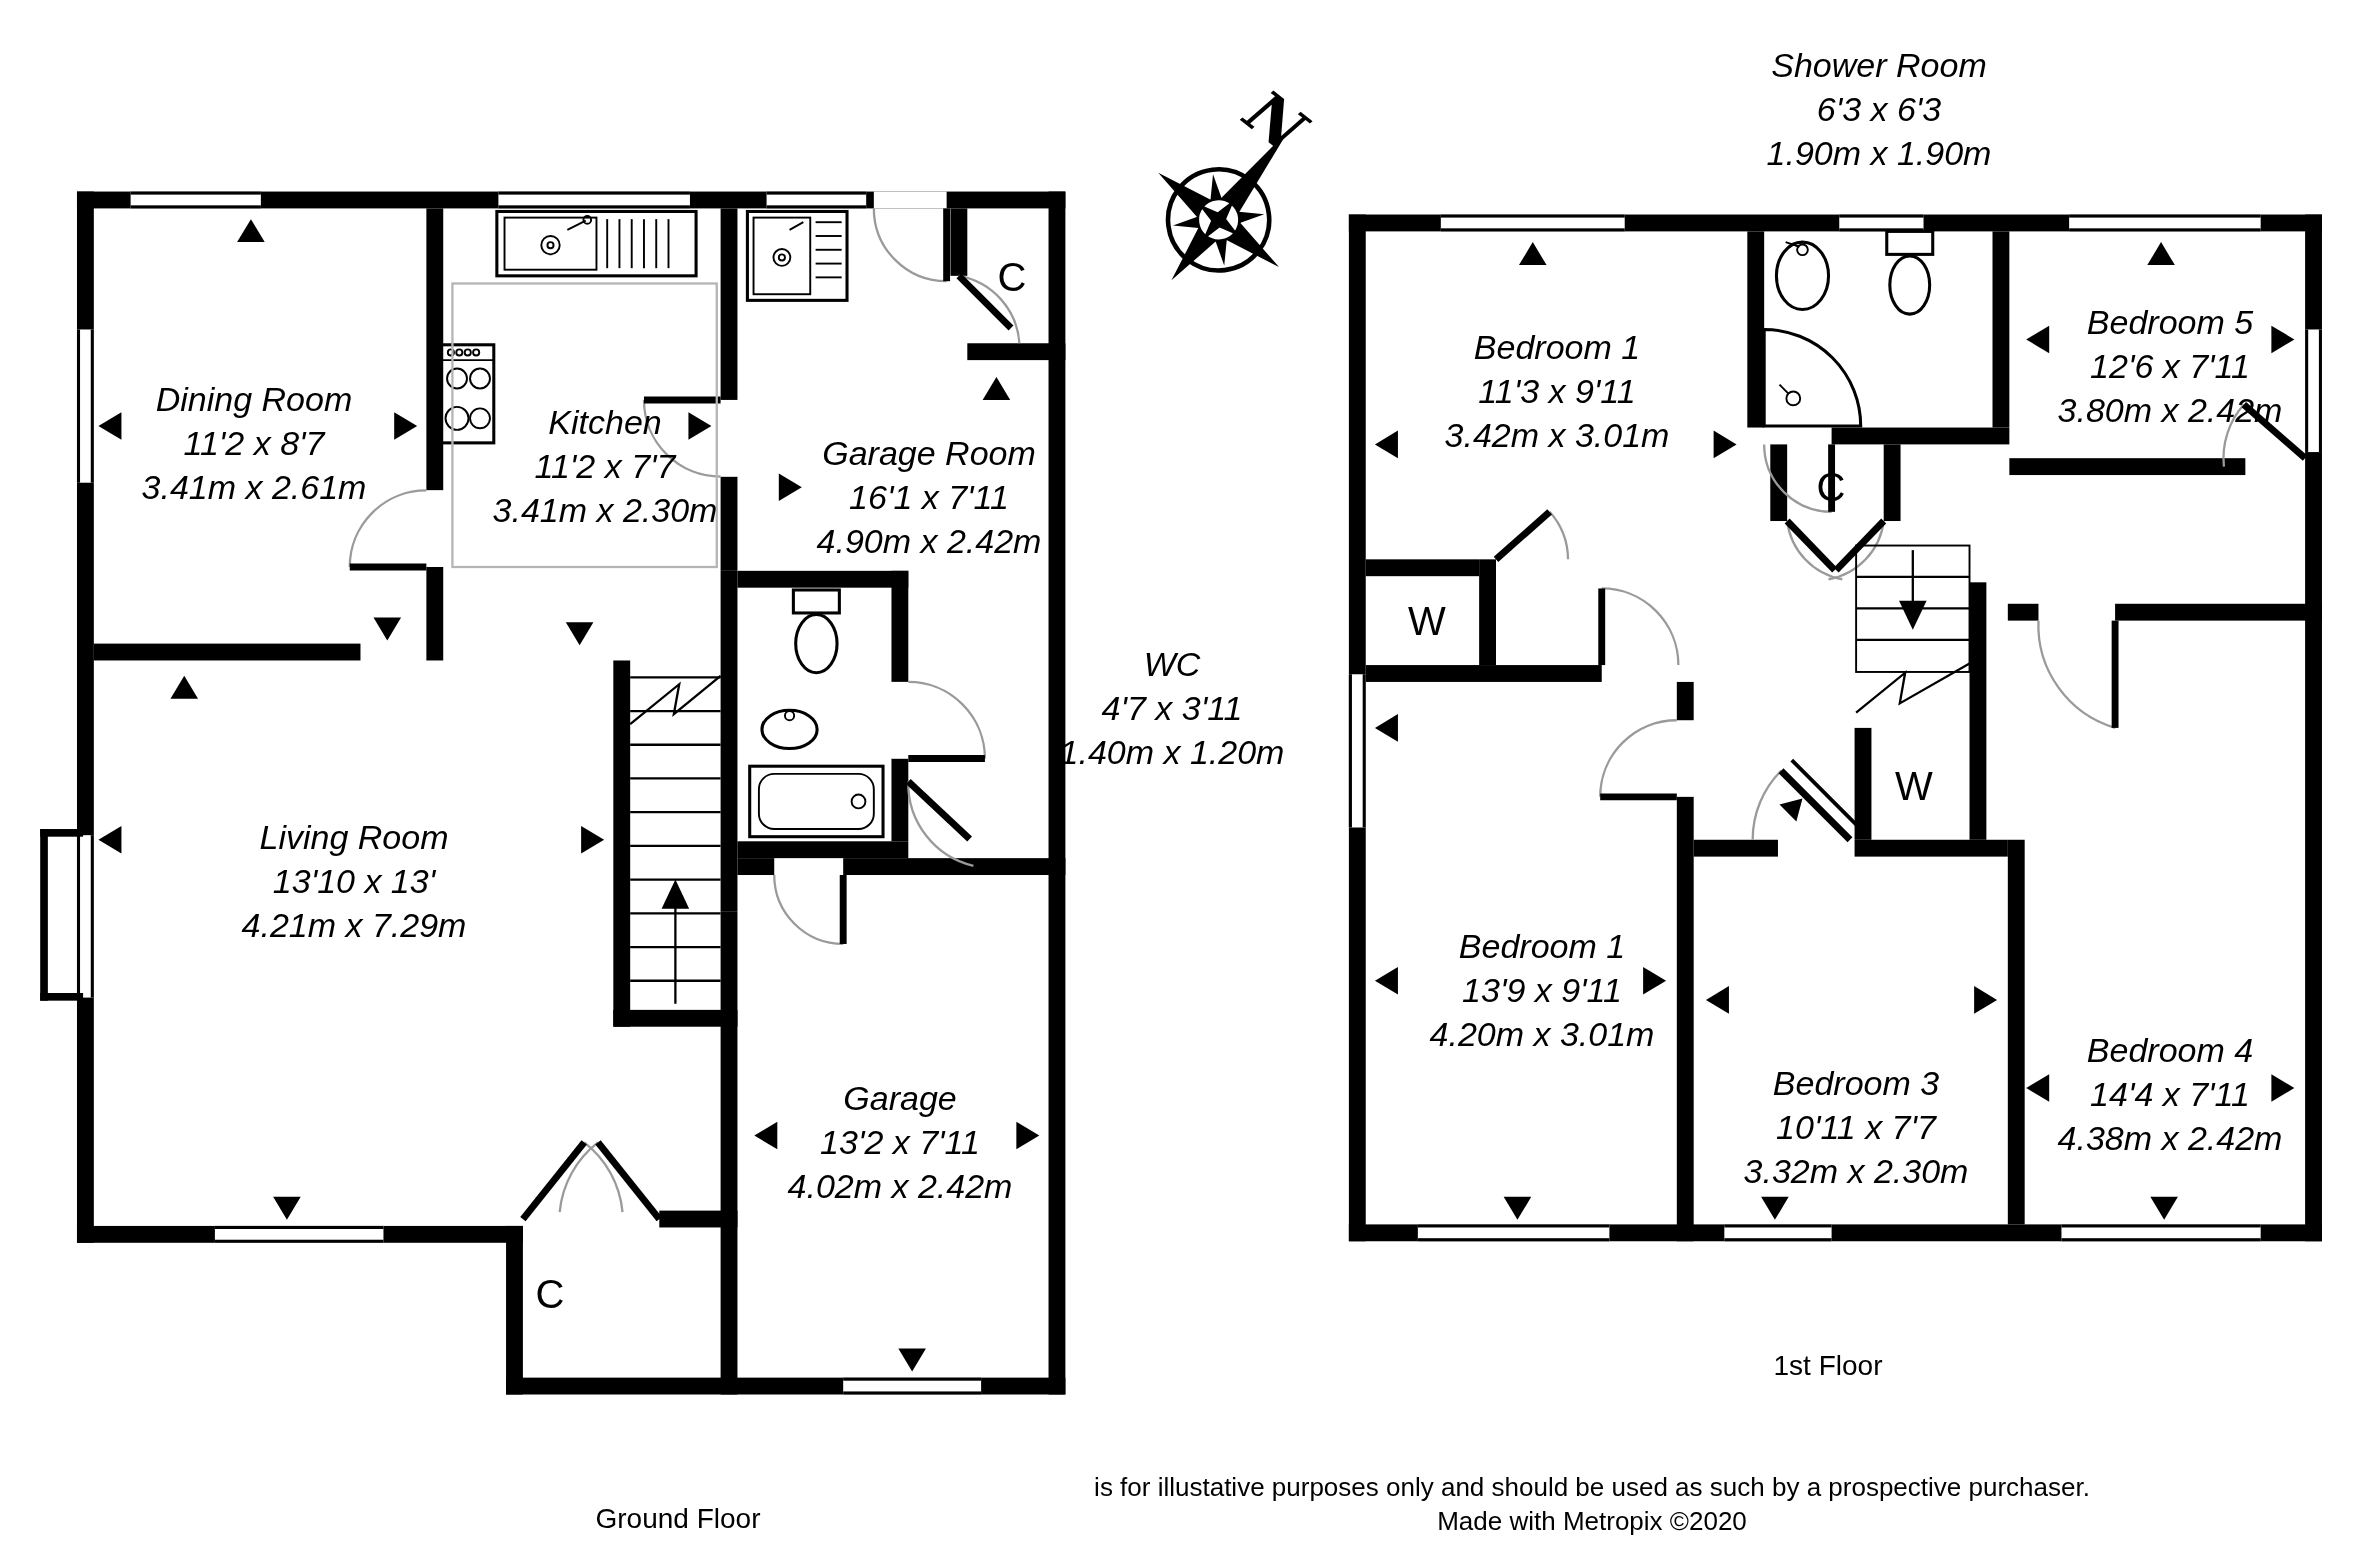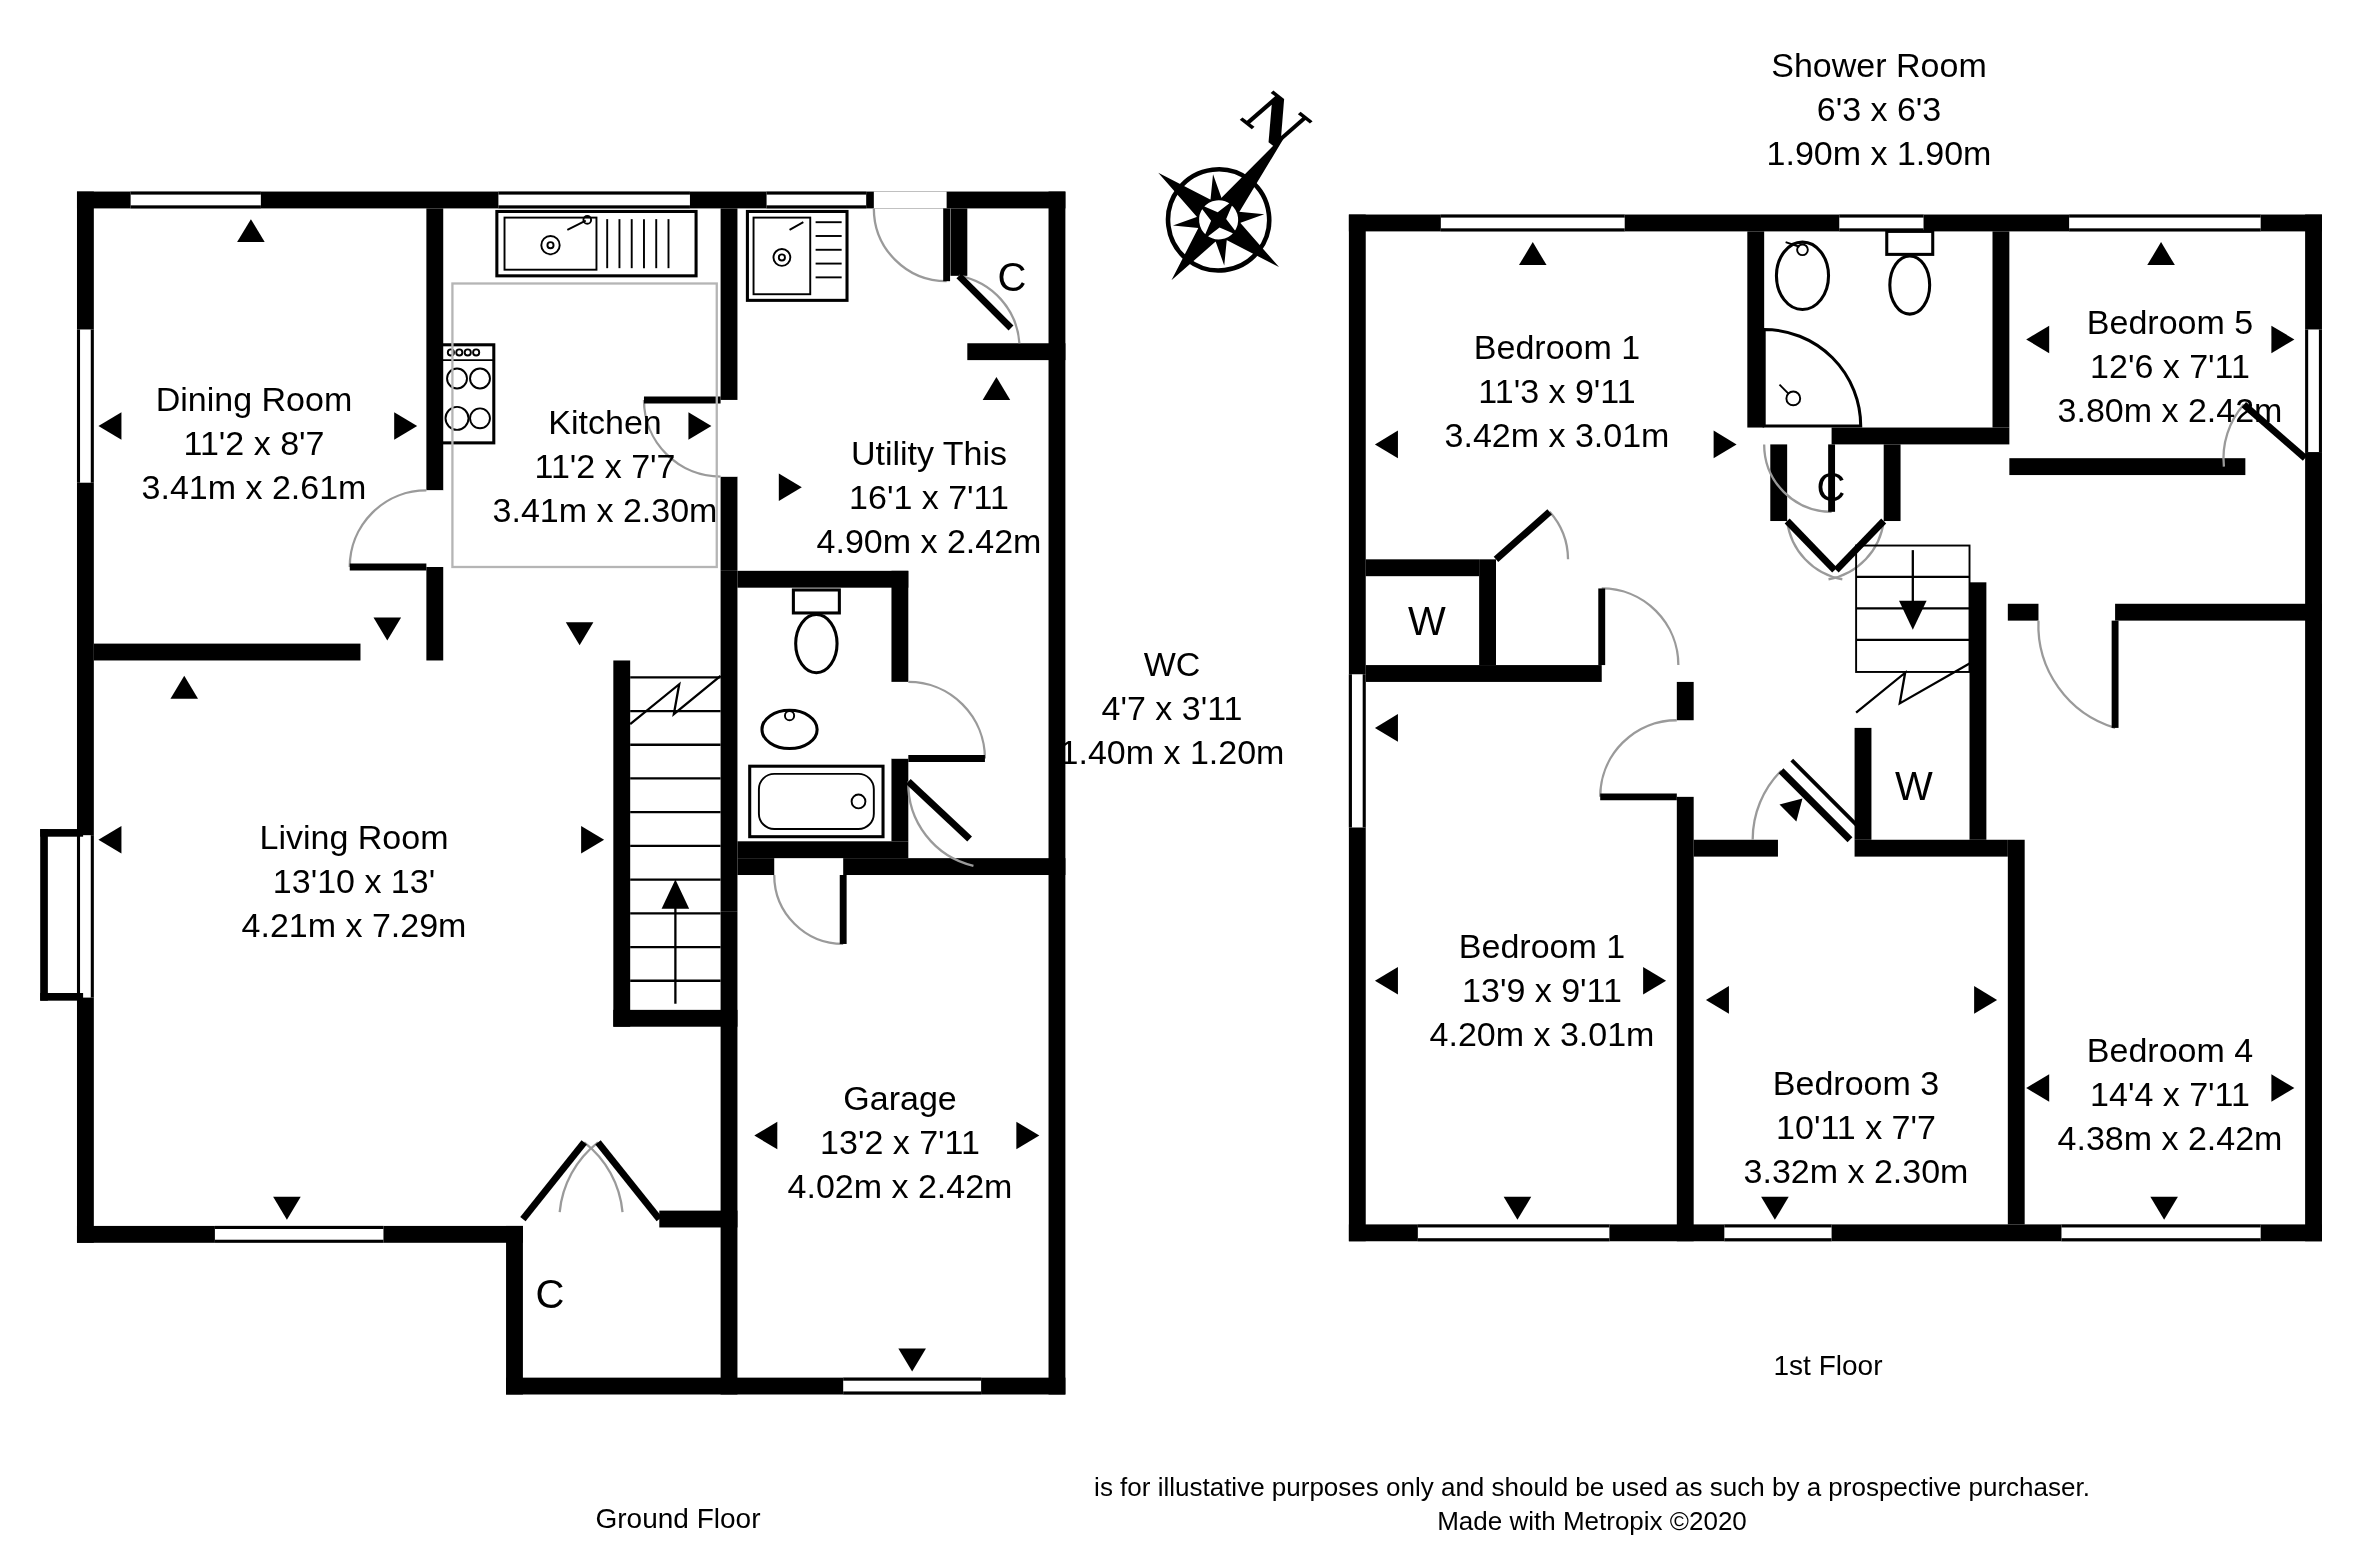--- a/index.html
+++ b/index.html
@@ -1,20 +1,20 @@
 <!DOCTYPE html>
 <html style="font-size:12.3px"><head>
 <meta charset="utf-8">
 <style>
   html,body{margin:0;padding:0;background:#fff;}
   #plan{position:relative;width:2366px;height:1560px;background:#fff;overflow:hidden;
         font-family:"Liberation Sans", sans-serif;color:#000;}
   svg{position:absolute;left:0;top:0;}
   .room-label{position:absolute;transform:translateX(-50%);text-align:center;
-              font-size:34px;line-height:44px;white-space:nowrap;}
+              font-size:34px;line-height:44px;white-space:nowrap;font-style:italic;}
   .room-label .rname{white-space:normal;}
   .wrapname{white-space:normal;width:238px;}
   .closet-label{position:absolute;transform:translateX(-50%);font-size:40px;line-height:40px;}
   .floor-label{position:absolute;transform:translateX(-50%);font-size:28px;}
   .footer{position:absolute;left:1592px;transform:translateX(-50%);
           font-size:26px;line-height:34px;text-align:center;white-space:nowrap;
           font-stretch:condensed;}
   .north-n{position:absolute;font-family:"DejaVu Serif", serif;font-style:italic;
            font-weight:bold;font-size:60px;transform:rotate(38deg);}
   .wall{fill:#000;}
@@ -357,21 +357,21 @@
     <div class="rname">Dining Room</div>
     <div>11'2 x 8'7</div>
     <div>3.41m x 2.61m</div>
   </div>
   <div class="room-label" style="left:605px;top:400px">
     <div class="rname">Kitchen</div>
     <div>11'2 x 7'7</div>
     <div>3.41m x 2.30m</div>
   </div>
   <div class="room-label" style="left:929px;top:431px">
-    <div class="rname">Utility This</div>
+    <div class="rname">Garage Room</div>
     <div>16'1 x 7'11</div>
     <div>4.90m x 2.42m</div>
   </div>
   <div class="room-label" style="left:1172px;top:642px">
     <div class="rname">WC</div>
     <div>4'7 x 3'11</div>
     <div>1.40m x 1.20m</div>
   </div>
   <div class="room-label" style="left:354px;top:815px">
     <div class="rname">Living Room</div>

